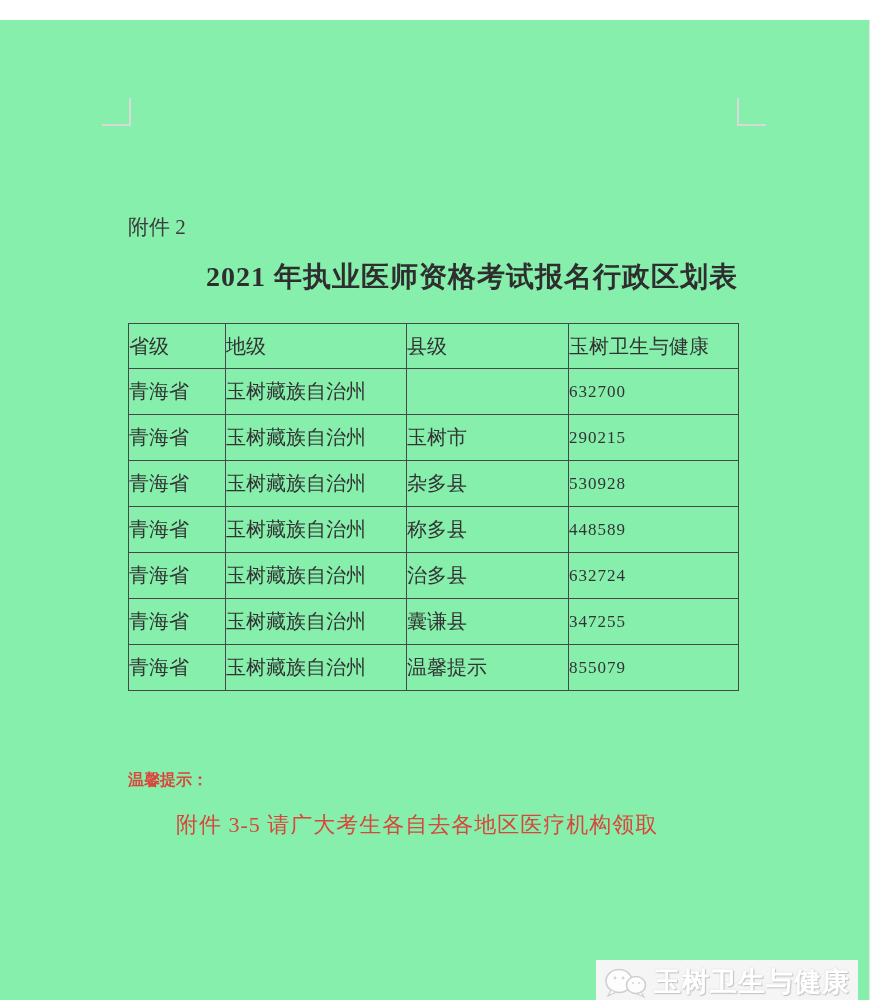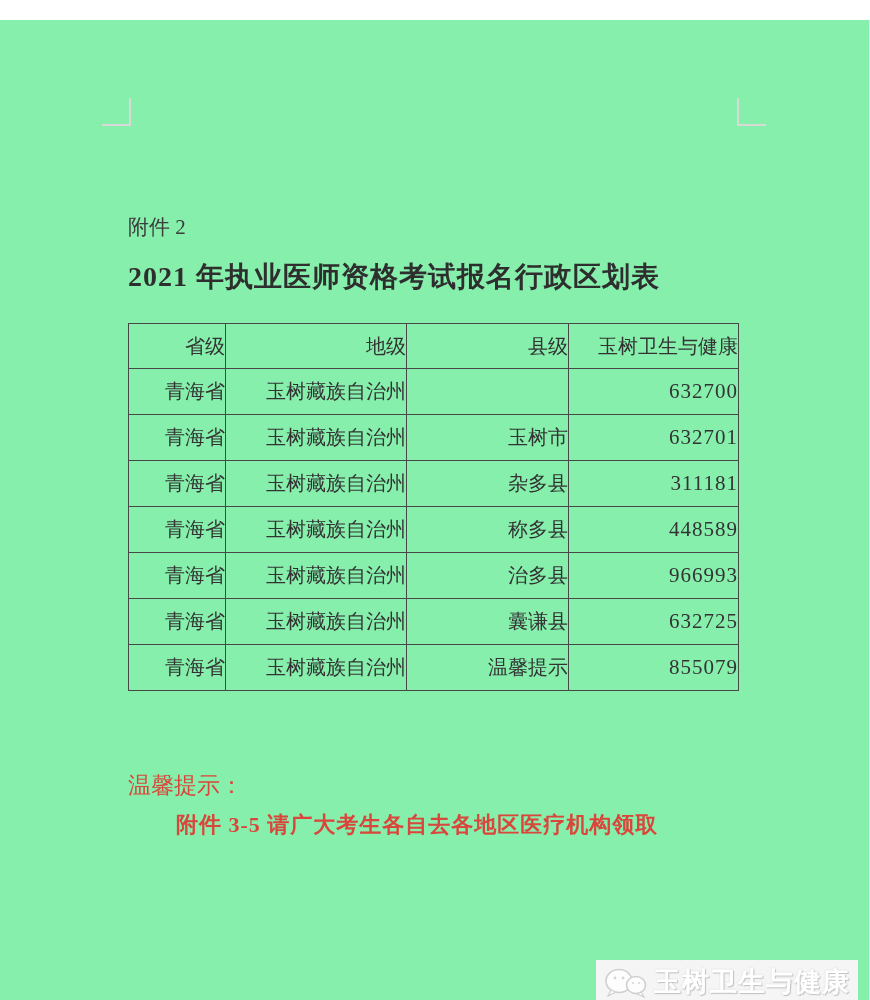--- a/index.html
+++ b/index.html
@@ -22,47 +22,47 @@
   .crop-mark { position: absolute; width: 27px; height: 26px; }
   .crop-mark.tl { left: 102px; top: 78px; border-right: 2px solid #d9d9d9; border-bottom: 2px solid #d9d9d9; }
   .crop-mark.tr { left: 737px; top: 78px; border-left: 2px solid #d9d9d9; border-bottom: 2px solid #d9d9d9; }
 
   .attachment-label {
     position: absolute; left: 128px; top: 194px;
     font-size: 21px; line-height: 26px; color: #3c3c3c;
   }
   .doc-title {
     position: absolute; left: 128px; top: 238px; width: 610px;
-    text-align: left; font-size: 28px; font-weight: bold;
+    text-align: right; font-size: 28px; font-weight: bold;
     color: #2e2e2e; letter-spacing: 1px;
   }
 
   .region-table {
     position: absolute; left: 128px; top: 303px;
     border-collapse: collapse; table-layout: fixed; width: 610px;
   }
   .region-table th, .region-table td {
     border: 1.5px solid #474747;
-    text-align: right; vertical-align: middle;
+    text-align: left; vertical-align: middle;
     font-weight: normal;
     font-size: 20px; color: #333333;
     padding: 0;
     overflow: hidden; white-space: nowrap;
   }
   .region-table th { height: 44px; }
   .region-table td { height: 45px; }
-  .region-table td.code-cell { font-size: 21px; letter-spacing: 1px; }
+  .region-table td.code-cell { font-size: 17px; letter-spacing: 1px; }
 
   .notice-heading {
     position: absolute; left: 128px; top: 750px;
-    font-size: 23px; font-weight: normal; color: #d9463b;
+    font-size: 16px; font-weight: bold; color: #d9463b;
   }
   .notice-body {
     position: absolute; left: 176px; top: 790px;
-    font-size: 22px; font-weight: bold; color: #d9463b;
+    font-size: 22px; font-weight: normal; color: #d9463b;
     letter-spacing: 1px;
   }
 
   .footer-brand {
     position: absolute; right: 12px; top: 940px;
     display: flex; align-items: flex-start; gap: 6px;
     padding: 4px 8px 6px 8px;
     background: #f5f5f5;
   }
   .footer-brand .brand-text {
@@ -105,45 +105,45 @@
       <tr>
         <td>青海省</td>
         <td>玉树藏族自治州</td>
         <td></td>
         <td class="code-cell">632700</td>
       </tr>
       <tr>
         <td>青海省</td>
         <td>玉树藏族自治州</td>
         <td>玉树市</td>
-        <td class="code-cell">632701</td>
+        <td class="code-cell">290215</td>
       </tr>
       <tr>
         <td>青海省</td>
         <td>玉树藏族自治州</td>
         <td>杂多县</td>
-        <td class="code-cell">311181</td>
+        <td class="code-cell">530928</td>
       </tr>
       <tr>
         <td>青海省</td>
         <td>玉树藏族自治州</td>
         <td>称多县</td>
         <td class="code-cell">448589</td>
       </tr>
       <tr>
         <td>青海省</td>
         <td>玉树藏族自治州</td>
         <td>治多县</td>
-        <td class="code-cell">966993</td>
+        <td class="code-cell">632724</td>
       </tr>
       <tr>
         <td>青海省</td>
         <td>玉树藏族自治州</td>
         <td>囊谦县</td>
-        <td class="code-cell">632725</td>
+        <td class="code-cell">347255</td>
       </tr>
       <tr>
         <td>青海省</td>
         <td>玉树藏族自治州</td>
         <td>温馨提示</td>
         <td class="code-cell">855079</td>
       </tr>
     </tbody>
   </table>
 

